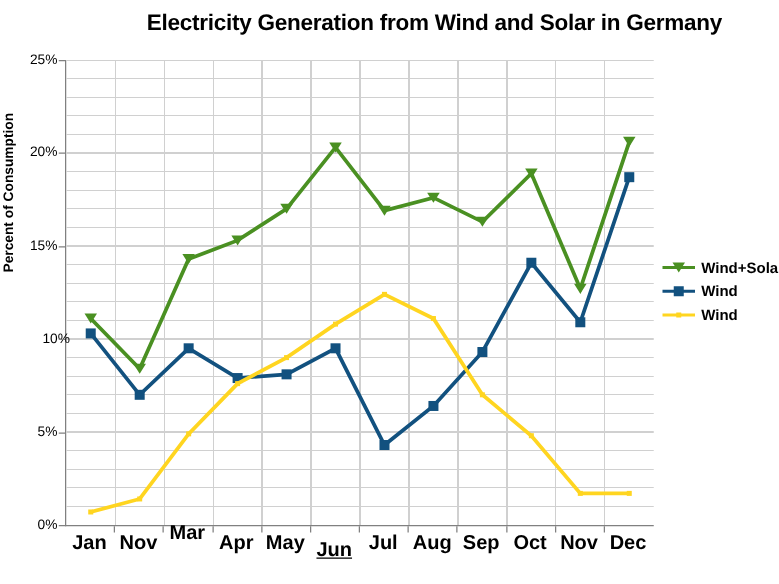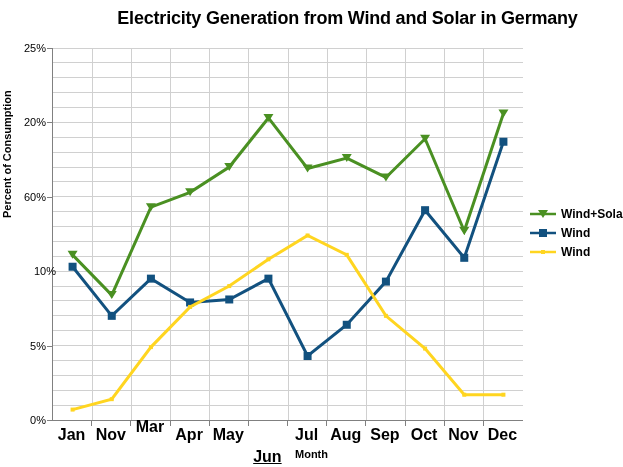--- a/index.html
+++ b/index.html
@@ -151,57 +151,56 @@
         <rect x="409.25" y="344.704" width="4" height="4" fill="#ffd520"></rect>
         <rect x="448.41666666666663" y="344.704" width="4" height="4" fill="#ffd520"></rect>
       </svg>
     <div id="y-axis-title">Percent of Consumption</div>
   </div>
 
   <div id="y-ticks">
       <div class="y-tick-label" style="left: 6px; top: 420px;">0%</div>
       <div class="y-tick-label" style="left: 6px; top: 345.6px;">5%</div>
       <div class="y-tick-label" style="left: 16px; top: 271.2px;">10%</div>
-      <div class="y-tick-label" style="left: 6px; top: 196.8px;">60%</div>
+      <div class="y-tick-label" style="left: 6px; top: 196.8px;">15%</div>
       <div class="y-tick-label" style="left: 6px; top: 122.4px;">20%</div>
       <div class="y-tick-label" style="left: 6px; top: 48px;">25%</div>
       <div style="position: absolute; left: 47px; top: 420px; width: 5px; height: 1px; background: rgb(128, 128, 128);"></div>
       <div style="position: absolute; left: 47px; top: 345.6px; width: 5px; height: 1px; background: rgb(128, 128, 128);"></div>
       <div style="position: absolute; left: 47px; top: 271.2px; width: 5px; height: 1px; background: rgb(128, 128, 128);"></div>
       <div style="position: absolute; left: 47px; top: 196.8px; width: 5px; height: 1px; background: rgb(128, 128, 128);"></div>
       <div style="position: absolute; left: 47px; top: 122.4px; width: 5px; height: 1px; background: rgb(128, 128, 128);"></div>
       <div style="position: absolute; left: 47px; top: 48px; width: 5px; height: 1px; background: rgb(128, 128, 128);"></div>
     </div>
   <div id="x-ticks">
       <div class="x-tick-label" style="left: 71.5833px; top: 426px;">Jan</div>
       <div class="x-tick-label" style="left: 110.75px; top: 426px;">Nov</div>
       <div class="x-tick-label" style="left: 149.917px; top: 418px;">Mar</div>
       <div class="x-tick-label" style="left: 189.083px; top: 426px;">Apr</div>
       <div class="x-tick-label" style="left: 228.25px; top: 426px;">May</div>
-      <div class="x-tick-label" style="left: 267.417px; top: 448px; text-decoration: underline;">Jun</div>
+      <div class="x-tick-label" style="left: 267.417px; top: 432px; text-decoration: underline;">Jun</div>
       <div class="x-tick-label" style="left: 306.583px; top: 426px;">Jul</div>
       <div class="x-tick-label" style="left: 345.75px; top: 426px;">Aug</div>
       <div class="x-tick-label" style="left: 384.917px; top: 426px;">Sep</div>
       <div class="x-tick-label" style="left: 424.083px; top: 426px;">Oct</div>
       <div class="x-tick-label" style="left: 463.25px; top: 426px;">Nov</div>
       <div class="x-tick-label" style="left: 502.417px; top: 426px;">Dec</div>
       <div style="position: absolute; left: 91.1667px; top: 421px; width: 1px; height: 5px; background: rgb(128, 128, 128);"></div>
       <div style="position: absolute; left: 130.333px; top: 421px; width: 1px; height: 5px; background: rgb(128, 128, 128);"></div>
       <div style="position: absolute; left: 169.5px; top: 421px; width: 1px; height: 5px; background: rgb(128, 128, 128);"></div>
       <div style="position: absolute; left: 208.667px; top: 421px; width: 1px; height: 5px; background: rgb(128, 128, 128);"></div>
       <div style="position: absolute; left: 247.833px; top: 421px; width: 1px; height: 5px; background: rgb(128, 128, 128);"></div>
       <div style="position: absolute; left: 287px; top: 421px; width: 1px; height: 5px; background: rgb(128, 128, 128);"></div>
       <div style="position: absolute; left: 326.167px; top: 421px; width: 1px; height: 5px; background: rgb(128, 128, 128);"></div>
       <div style="position: absolute; left: 365.333px; top: 421px; width: 1px; height: 5px; background: rgb(128, 128, 128);"></div>
       <div style="position: absolute; left: 404.5px; top: 421px; width: 1px; height: 5px; background: rgb(128, 128, 128);"></div>
       <div style="position: absolute; left: 443.667px; top: 421px; width: 1px; height: 5px; background: rgb(128, 128, 128);"></div>
       <div style="position: absolute; left: 482.833px; top: 421px; width: 1px; height: 5px; background: rgb(128, 128, 128);"></div>
     </div>
 
-  <div id="x-axis-title">Month</div>
 
   <div id="legend">
       <div class="legend-row">
         <svg class="legend-swatch" viewBox="0 0 30 14">
           <line x1="2" x2="28" y1="7" y2="7" stroke="#4a9022" stroke-width="2.5"></line>
           <polygon points="10,3 20,3 15,11" fill="#4a9022"></polygon>
         </svg>
         <span class="legend-label">Wind+Solar</span>
       </div>
       <div class="legend-row">

